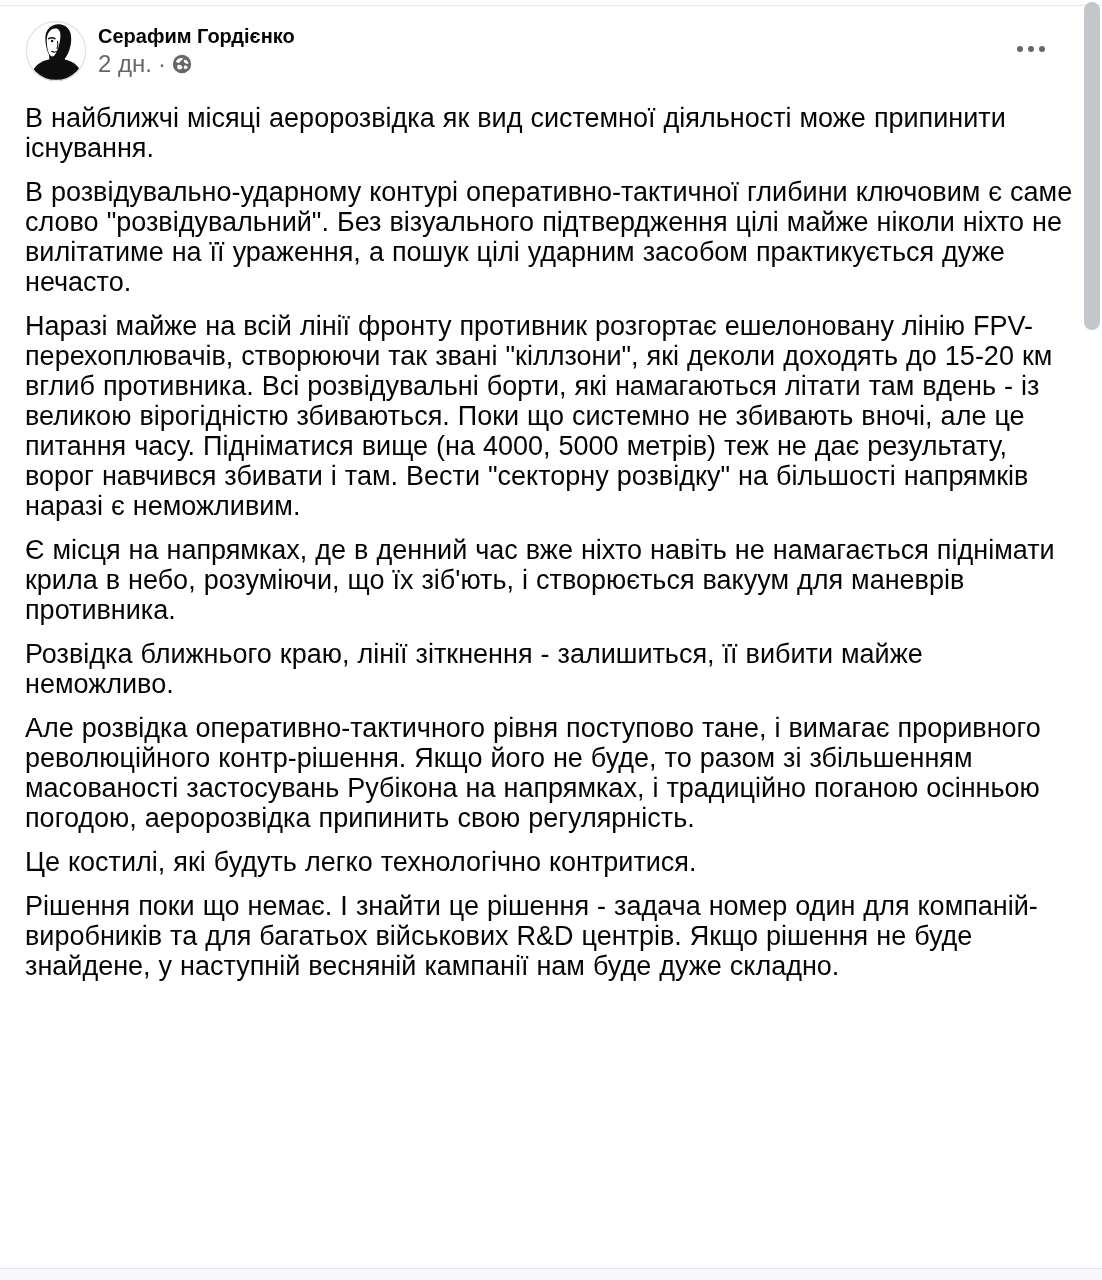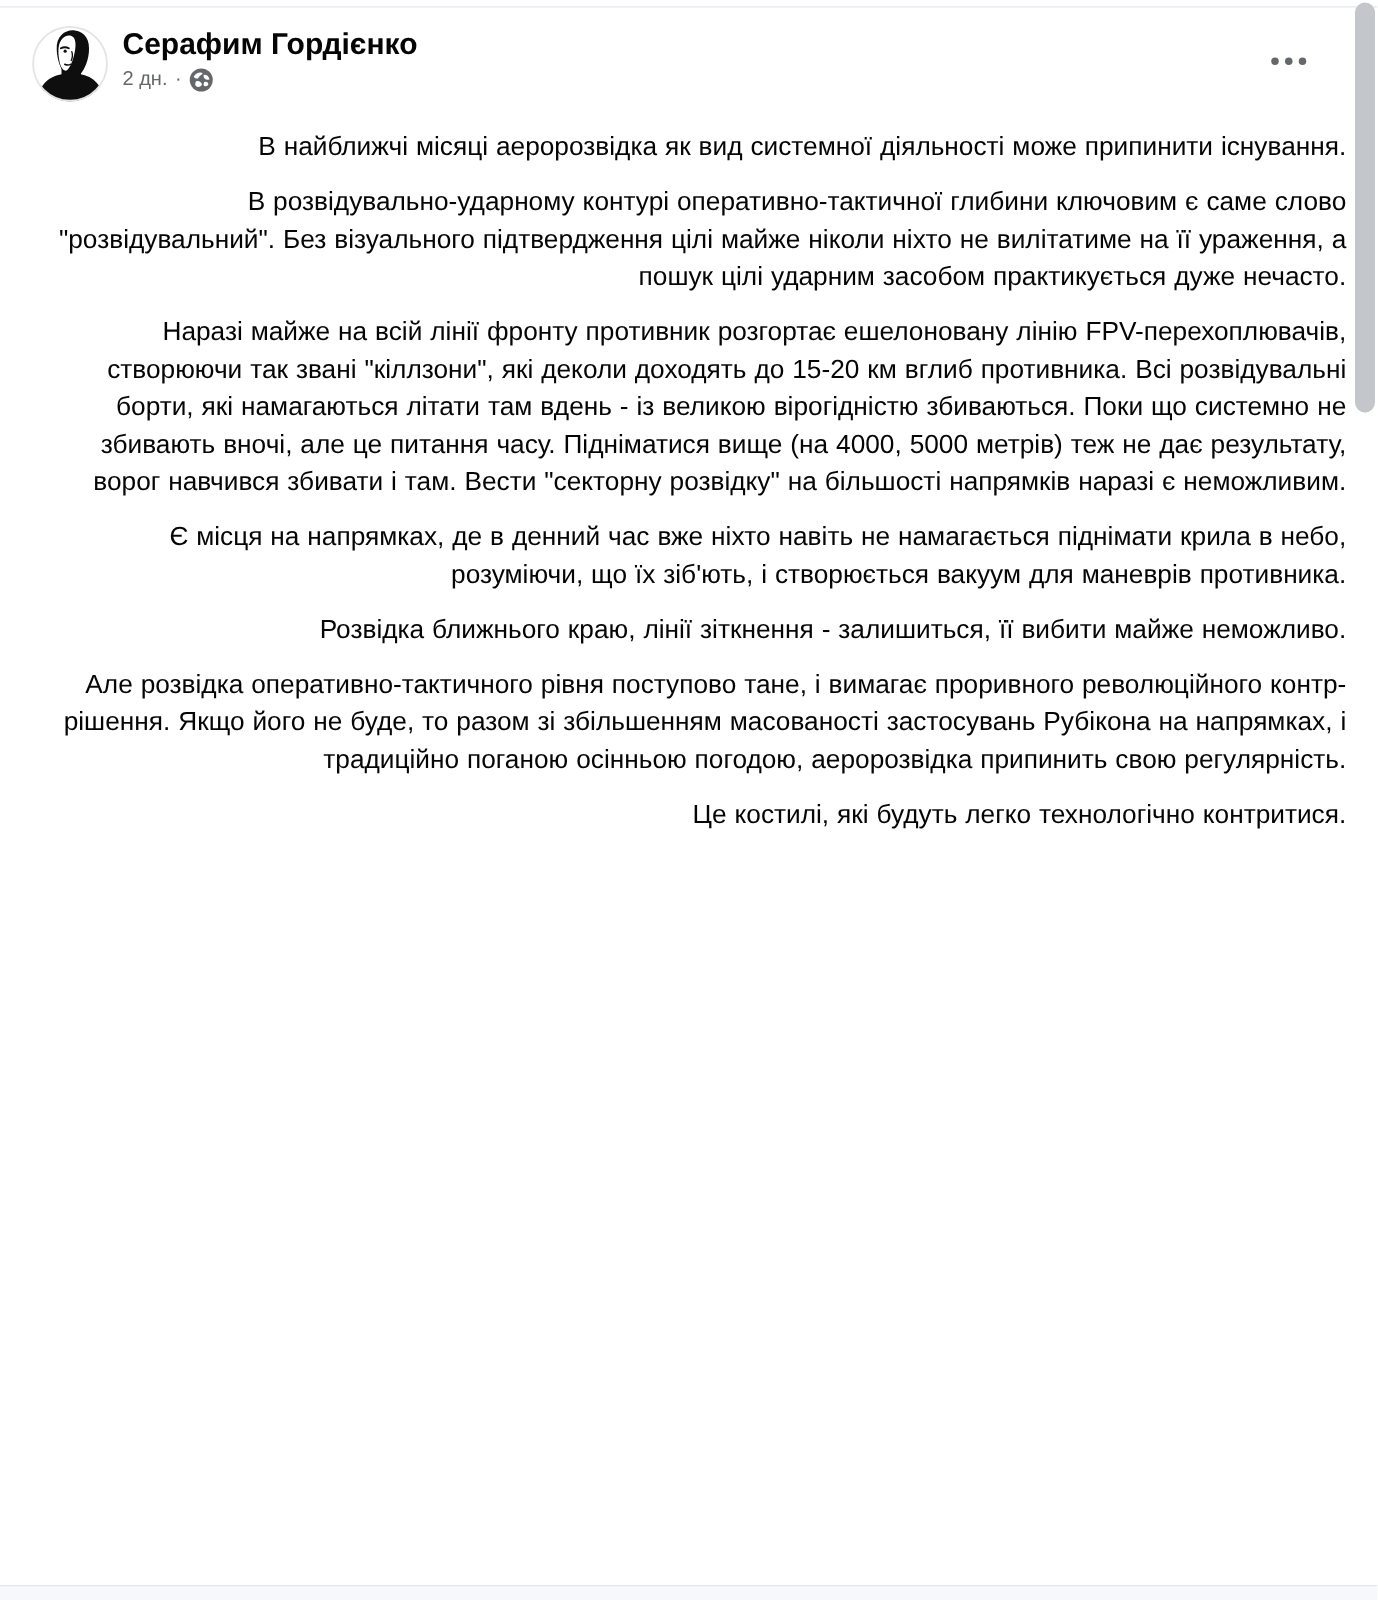--- a/index.html
+++ b/index.html
@@ -24,40 +24,39 @@
   .top-gap{height:5px;background:var(--page_bg);}
   .post-card{border-top:1px solid var(--divider);padding:14px 25px 0 25px;background:var(--page_bg);}
   .post-header{display:flex;align-items:flex-start;position:relative;}
   .avatar{
     width:62px;height:62px;border-radius:50%;flex:0 0 62px;
     overflow:hidden;background:#fff;cursor:pointer;
   }
   .avatar svg{display:block;width:100%;height:100%;}
   .header-text{margin-left:11px;padding-top:4px;}
   .author{
-    font-size:24px;font-weight:700;line-height:24px;color:var(--text);cursor:pointer;
+    font-size:20px;font-weight:700;line-height:24px;color:var(--text);cursor:pointer;
   }
   .meta{
     display:flex;align-items:center;gap:6px;margin-top:6px;
-    font-size:16px;color:var(--muted);line-height:20px;
+    font-size:24px;color:var(--muted);line-height:20px;
   }
   .globe{display:inline-flex;width:20px;height:20px;}
   .globe svg{width:20px;height:20px;display:block;}
   .more-btn{
     position:absolute;right:28px;top:18px;
     background:none;border:none;padding:8px 4px;cursor:pointer;
     display:flex;gap:5px;align-items:center;
   }
   .more-btn .dot{width:6px;height:6px;border-radius:50%;background:var(--muted);display:block;}
   .post-text{margin-top:21px;padding-bottom:16px;}
   .post-text p{
     margin:14px 0 0 0;
-    font-size:21px;line-height:30px;color:var(--text);
+    font-size:27px;line-height:30px;color:var(--text);
     word-spacing:0.5px;
-    text-align:right;
   }
   .post-text p:first-child{margin-top:0;}
   .footer-strip{
     position:absolute;left:0;bottom:0;width:100%;height:12px;
     background:var(--footer_bg);border-top:1px solid var(--divider);
   }
   .scrollbar-thumb{
     position:absolute;top:2px;right:2px;width:16px;height:328px;
     background:var(--scrollbar);border-radius:8px;z-index:10;cursor:pointer;
   }
@@ -117,18 +116,19 @@
     </header>
 
     <div class="post-text">
         <p>В найближчі місяці аеророзвідка як вид системної діяльності може припинити існування.</p>
         <p>В розвідувально-ударному контурі оперативно-тактичної глибини ключовим є саме слово "розвідувальний". Без візуального підтвердження цілі майже ніколи ніхто не вилітатиме на її ураження, а пошук цілі ударним засобом практикується дуже нечасто.</p>
         <p>Наразі майже на всій лінії фронту противник розгортає ешелоновану лінію FPV-перехоплювачів, створюючи так звані "кіллзони", які деколи доходять до 15-20 км вглиб противника. Всі розвідувальні борти, які намагаються літати там вдень - із великою вірогідністю збиваються. Поки що системно не збивають вночі, але це питання часу. Підніматися вище (на 4000, 5000 метрів) теж не дає результату, ворог навчився збивати і там. Вести "секторну розвідку" на більшості напрямків наразі є неможливим.</p>
         <p>Є місця на напрямках, де в денний час вже ніхто навіть не намагається піднімати крила в небо, розуміючи, що їх зіб'ють, і створюється вакуум для маневрів противника.</p>
         <p>Розвідка ближнього краю, лінії зіткнення - залишиться, її вибити майже неможливо.</p>
         <p>Але розвідка оперативно-тактичного рівня поступово тане, і вимагає проривного революційного контр-рішення. Якщо його не буде, то разом зі збільшенням масованості застосувань Рубікона на напрямках, і традиційно поганою осінньою погодою, аеророзвідка припинить свою регулярність.</p>
         <p>Це костилі, які будуть легко технологічно контритися.</p>
+        <p>Рішення поки що немає. І знайти це рішення - задача номер один для компаній-виробників та для багатьох військових R&amp;D центрів. Якщо рішення не буде знайдене, у наступній весняній кампанії нам буде дуже складно.</p>
       </div>
   </article>
 
   <div class="footer-strip"></div>
   <div class="scrollbar-thumb"></div>
 </div>
 
 </body></html>

